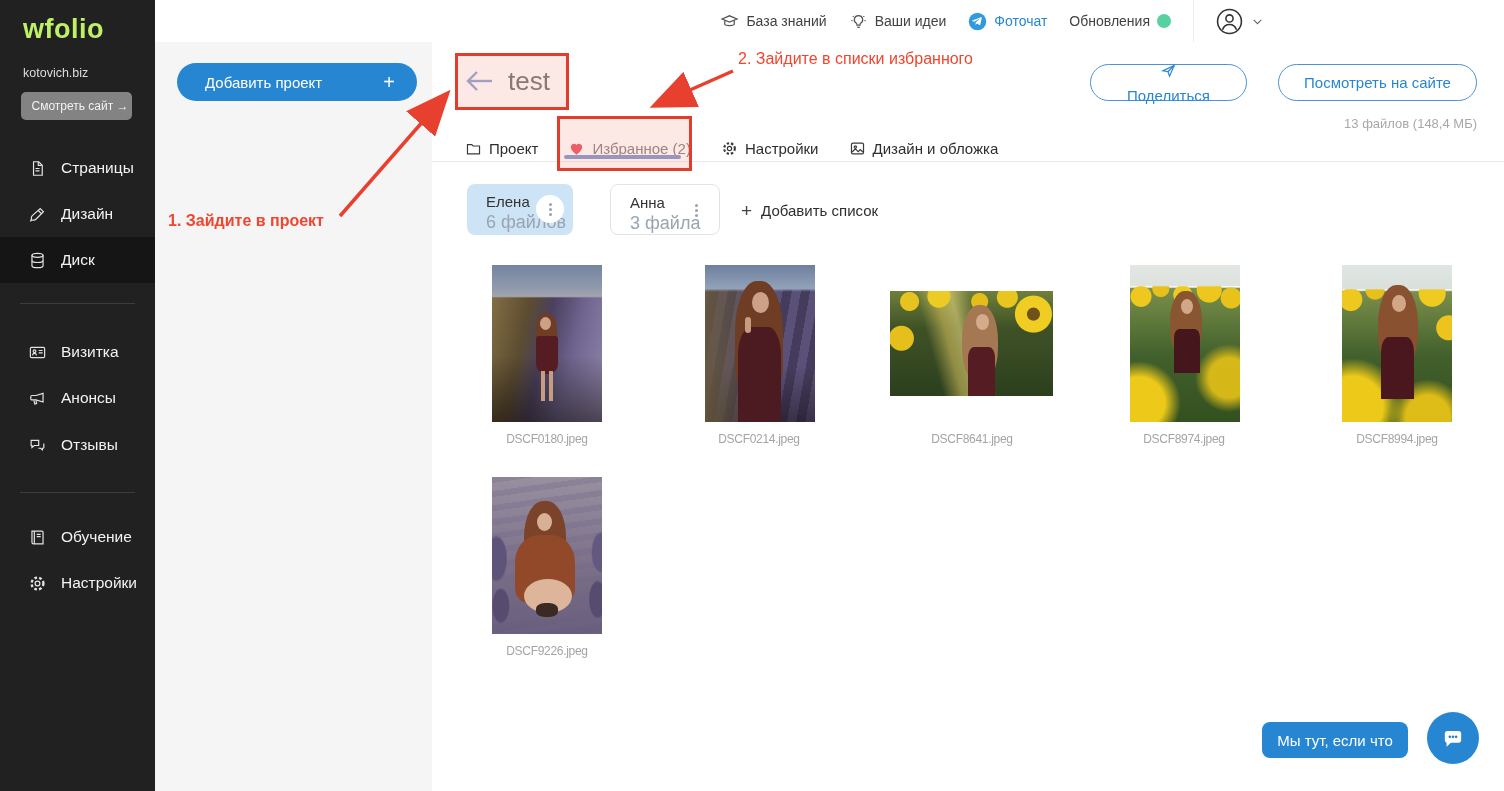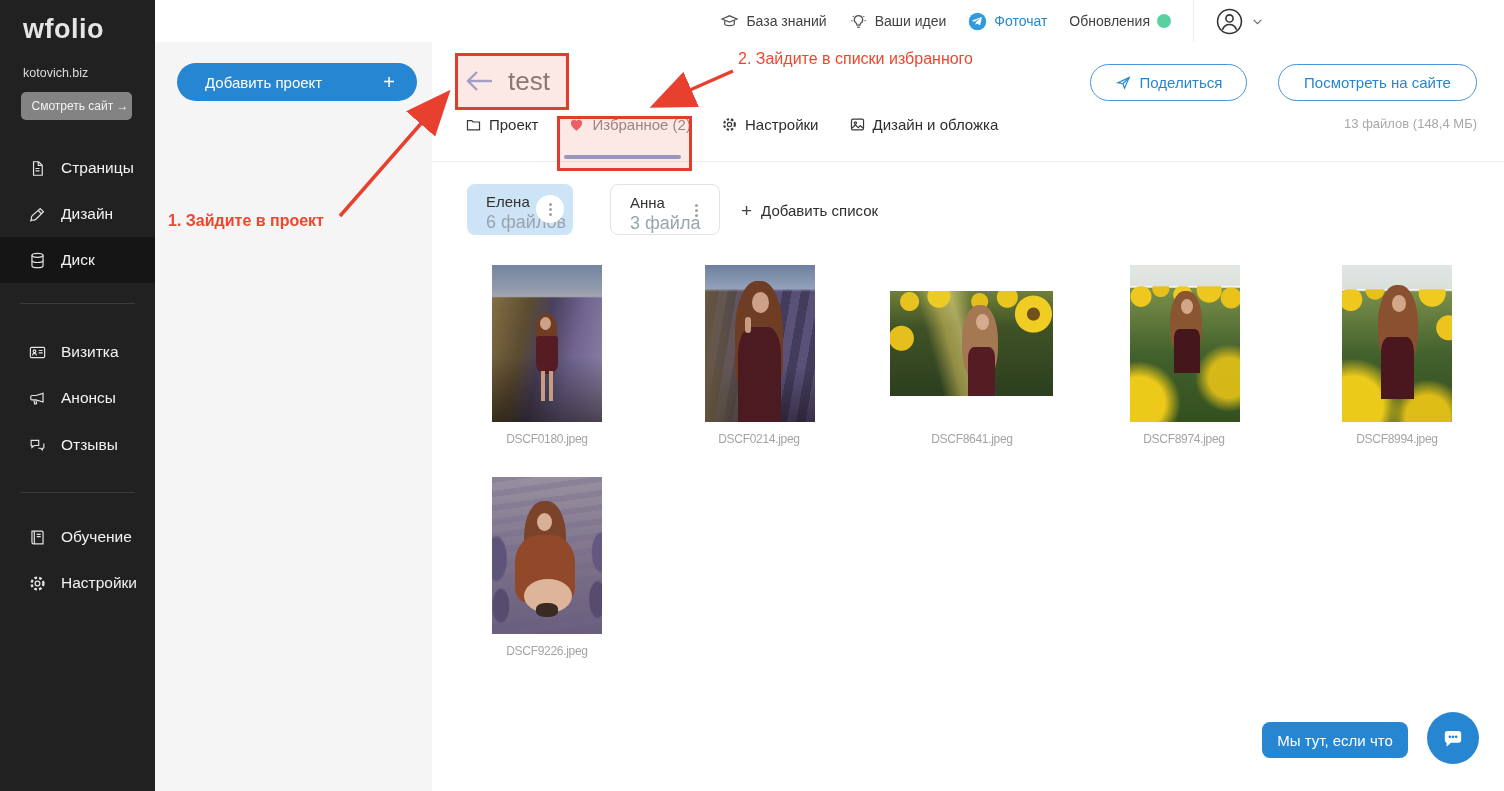--- a/index.html
+++ b/index.html
@@ -2,21 +2,21 @@
 <html><head>
 <meta charset="utf-8">
 <style>
   * { margin:0; padding:0; box-sizing:border-box; }
   html,body { width:1504px; height:791px; overflow:hidden; background:#fff;
     font-family:"Liberation Sans", sans-serif; }
   svg { display:block; }
 
   
   .sidebar { position:absolute; left:0; top:0; width:155px; height:791px; background:#212121; z-index:10; }
-  .logo { position:absolute; left:23px; top:14px; color:#e5e5e5; font-size:27px; font-weight:bold; letter-spacing:.5px; }
+  .logo { position:absolute; left:23px; top:14px; color:#bef264; font-size:27px; font-weight:bold; letter-spacing:.5px; }
   .site-domain { position:absolute; left:23px; top:66px; color:#dcdcdc; font-size:12.5px; }
   .view-site-btn { position:absolute; left:21px; top:92px; width:111px; height:28px; background:#838383; border-radius:5px;
     color:#f2f2f2; font-size:12px; display:flex; align-items:center; justify-content:center; cursor:pointer;padding-left:7px; }
   .nav-item { position:absolute; left:0; width:155px; height:46px; display:flex; align-items:center; padding-left:28px;
     color:#f2f2f2; font-size:15.5px; cursor:pointer; }
   .nav-item .nicon { width:19px; height:19px; margin-right:14px; color:#e3e3e3; flex:0 0 auto; }
   .nav-item.active { background:#151515; }
   .side-divider { position:absolute; left:20px; width:115px; height:1px; background:#3c3c3c; }
 
   
@@ -34,25 +34,25 @@
   .add-project-btn { position:absolute; left:22px; top:21px; width:240px; height:38px; background:#2786d2; border-radius:19px;
     color:#fff; font-size:15px; display:flex; align-items:center; padding:0 22px 0 28px; cursor:pointer; }
   .add-project-btn .plus { margin-left:auto; font-size:20px; font-weight:400; line-height:1; }
 
   
   .main { position:absolute; left:432px; top:42px; width:1072px; height:749px; background:#fff; }
   .back-arrow { position:absolute; left:32px; top:26px; width:30px; height:26px; color:#8ba2d2; cursor:pointer; }
   .project-title { position:absolute; left:76px; top:24px; font-size:26px; color:#6f6f6f; }
   .pill-btn { position:absolute; top:22px; height:37px; border:1.5px solid #4a93d8; border-radius:19px; background:#fff;
     color:#2786d2; font-size:15px; display:flex; align-items:center; justify-content:center; gap:8px; cursor:pointer; white-space:nowrap; }
-  .share-btn { left:658px; width:157px; }
+  .share-btn { left:658px; width:157px;flex-direction:column; }
   .view-site-main-btn { left:846px; width:199px; }
   .files-summary { position:absolute; top:74px; right:27px; font-size:13px; color:#a8a8a8; }
 
-  .tabs { position:absolute; left:33px; top:68px; height:28px; display:flex; align-items:center; gap:30px; }
+  .tabs { position:absolute; left:33px; top:92px; height:28px; display:flex; align-items:center; gap:30px; }
   .tab { display:flex; align-items:center; gap:7px; font-size:15px; color:#2e2e2e; cursor:pointer; white-space:nowrap; }
   .tab .tabicon { width:17px; height:17px; color:#3a3a3a; }
   .tab.active { color:#857f7f; }
   .tab .heart { color:#ee4f5e; }
   .tab-underline { position:absolute; left:132px; top:113px; width:117px; height:4px; background:#8196ce; border-radius:2px; }
   .tabs-divider { position:absolute; left:0; top:119px; width:1072px; height:1px; background:#ebebeb; }
 
   
   .chip { position:absolute; top:142px; height:51px; border-radius:8px; cursor:pointer; }
   .chip-1 { left:35px; width:106px; background:#cde3f6; }

